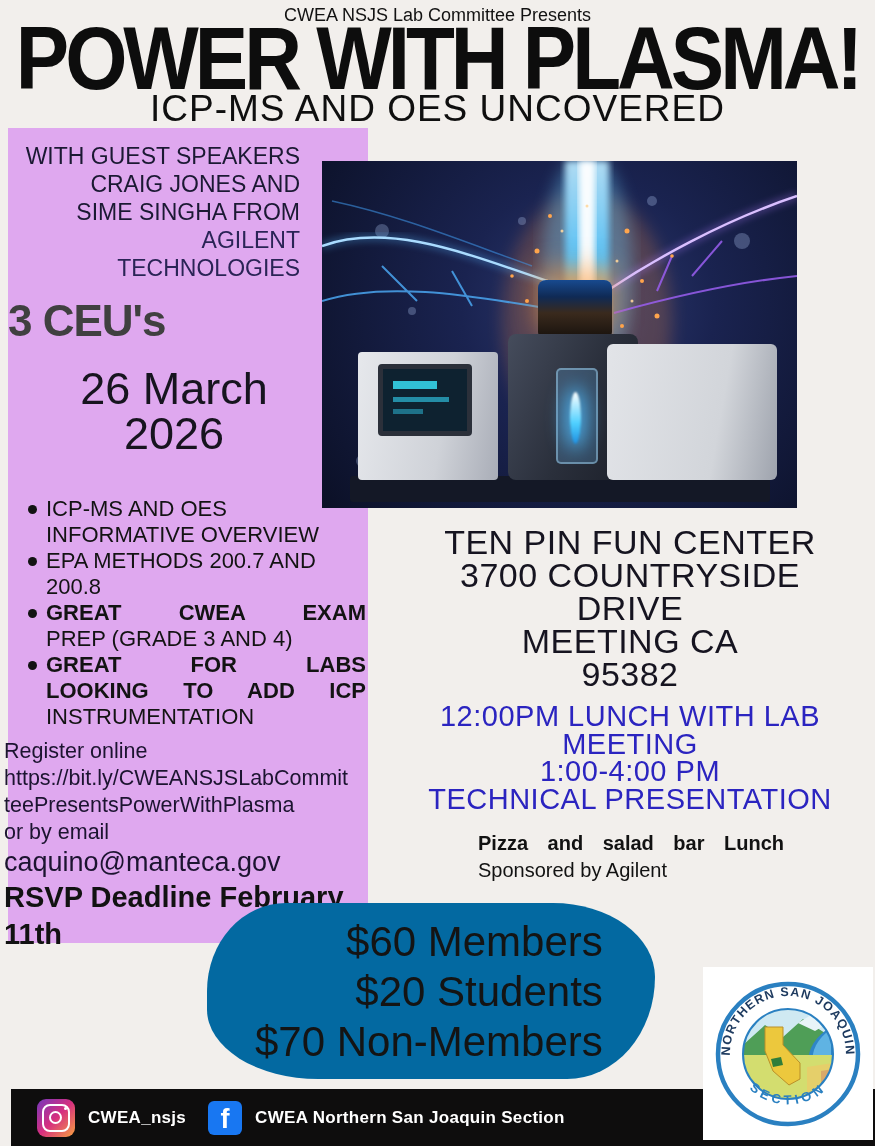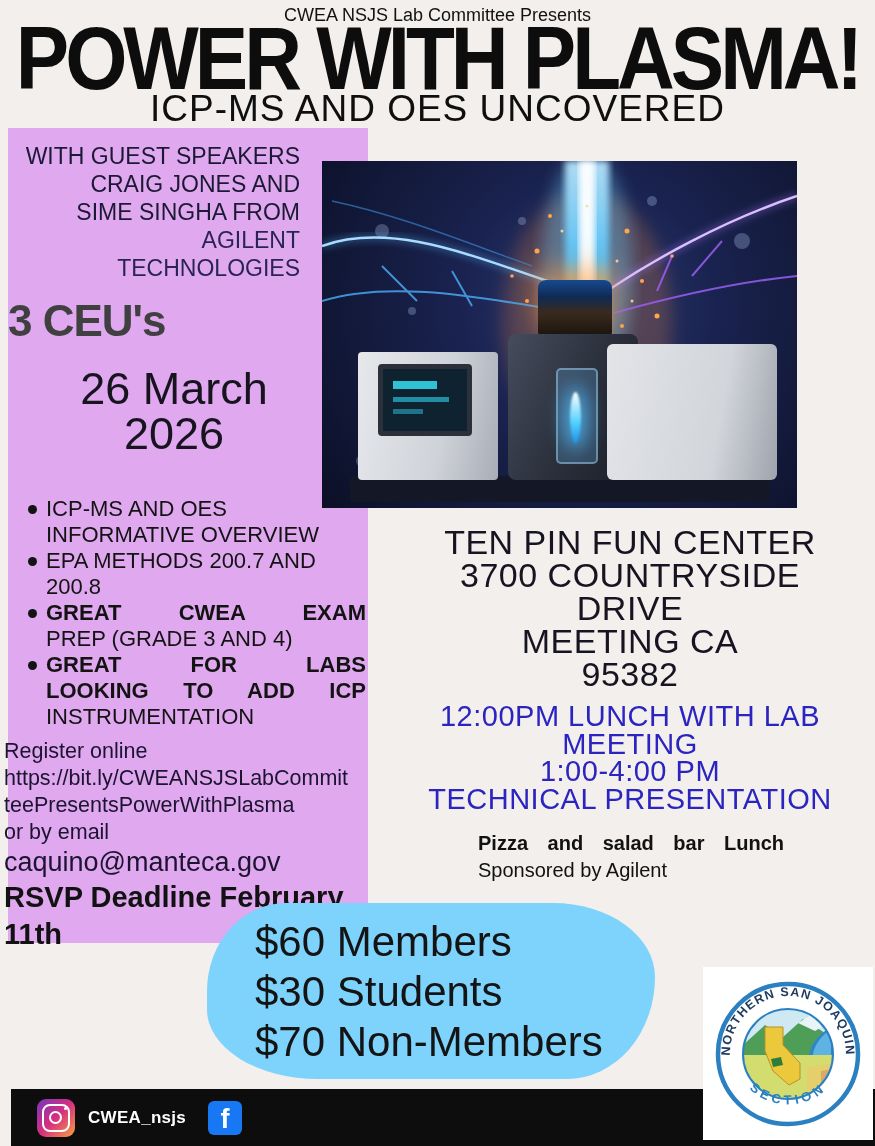--- a/index.html
+++ b/index.html
@@ -57,22 +57,22 @@
   .inst-arm{left:320px;bottom:95px;width:52px;height:14px;background:#23272f;border-radius:3px;}
 
   
   .venue{left:395px;top:526px;width:470px;text-align:center;font-size:34px;line-height:33px;
          color:#161420;letter-spacing:0.5px;}
   .schedule{left:385px;top:703px;width:490px;text-align:center;font-size:29px;line-height:27.5px;
             color:#2b24c0;letter-spacing:0.5px;}
   .lunch{left:478px;top:820px;width:306px;font-size:20px;line-height:27px;color:#121212;margin-top:10px;}
 
   
-  .blob{left:207px;top:903px;width:448px;height:176px;background:#7dd3fc;
-        border-radius:85px 110px 95px 120px / 95px 80px 110px 75px;}
+  .blob{left:207px;top:903px;width:448px;height:176px;background:#0369a1;
+        border-radius:85px 110px 95px 120px / 95px 80px 110px 75px;text-align:right;}
   .prices{position:absolute;left:48px;top:14px;font-size:42px;line-height:50px;color:#141414;}
 
   
   .logo-card{left:703px;top:967px;width:170px;height:173px;background:#ffffff;z-index:5;}
 
   
   .footer{left:11px;top:1089px;width:875px;height:57px;background:#0e0d0d;display:flex;align-items:center;z-index:2;}
   .ig-icon{flex:none;width:38px;height:38px;margin-left:26px;border-radius:9px;
            background:linear-gradient(135deg,#7637bd 0%,#d62f7f 50%,#f8a13f 100%);position:relative;}
   .ig-frame{position:absolute;left:5px;top:5px;width:24px;height:24px;border:2.5px solid #fff;border-radius:8px;}
@@ -244,21 +244,21 @@
   </div>
 
   <div class="abs lunch">
     <div class="jline">Pizza and salad bar Lunch</div>
     <div>Sponsored by Agilent</div>
   </div>
 
   <div class="abs blob">
     <div class="prices">
       <div>$60 Members</div>
-      <div>$30 Students</div>
+      <div>$20 Students</div>
       <div>$70 Non-Members</div>
     </div>
   </div>
 
   <div class="abs logo-card">
     <svg width="170" height="170" viewBox="0 0 170 170">
       <defs>
         <clipPath id="inner">
             <circle cx="85" cy="87" r="45"></circle>
           </clipPath>
@@ -289,15 +289,16 @@
   </div>
 
   <div class="abs footer">
     <div class="ig-icon">
       <div class="ig-frame"></div>
       <div class="ig-lens"></div>
       <div class="ig-dot"></div>
     </div>
     <div class="soc-text">CWEA_nsjs</div>
     <div class="fb-icon">f</div>
+    <div class="soc-text">CWEA Northern San Joaquin Section</div>
   </div>
 
 </div>
 
 </body></html>

